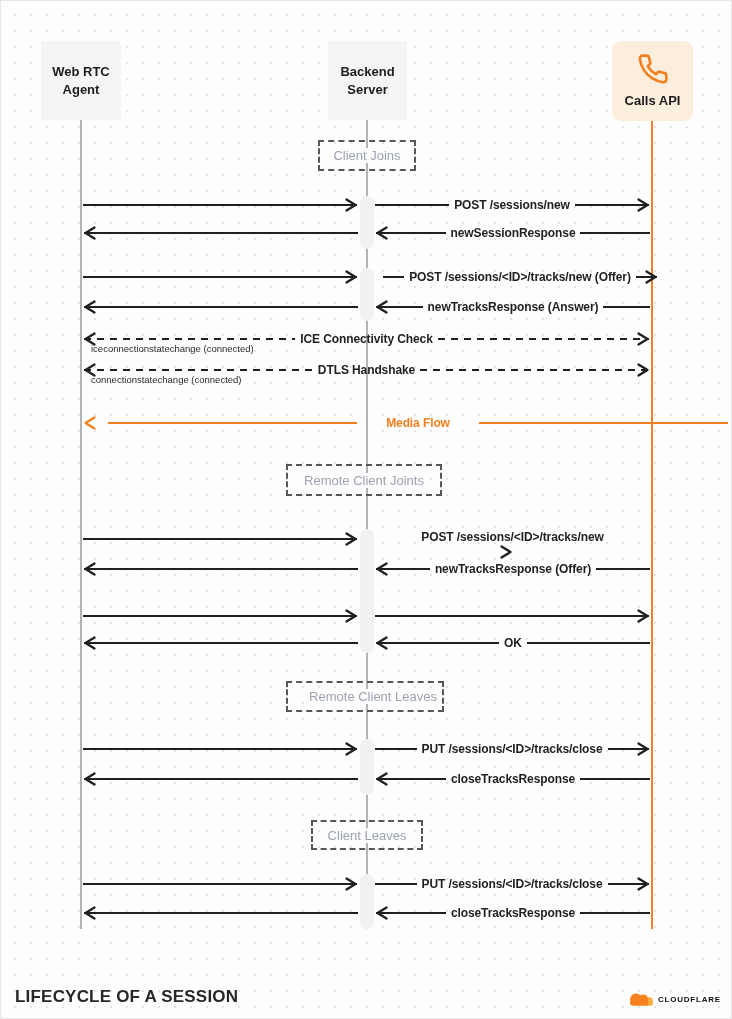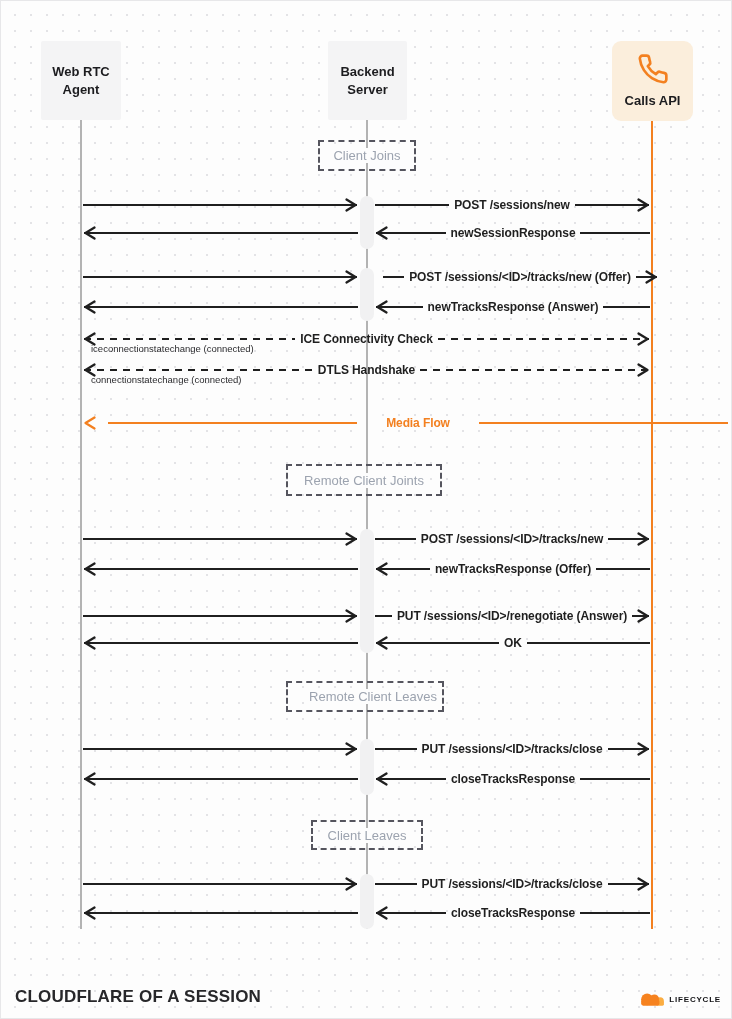--- a/index.html
+++ b/index.html
@@ -241,21 +241,21 @@
         <svg width="15" height="16" viewBox="0 0 15 16" class="chev right">
           <path d="M3.5 2.5 L12.5 8 L3.5 13.5" fill="none" stroke="currentColor" stroke-width="2.3" stroke-linecap="round" stroke-linejoin="round"></path>
         </svg>
       </div>
       <div class="msg" style="left: 82px; width: 275px; top: 529px; color: rgb(31, 31, 31);">
         <div class="line"></div>
         <svg width="15" height="16" viewBox="0 0 15 16" class="chev right">
           <path d="M3.5 2.5 L12.5 8 L3.5 13.5" fill="none" stroke="currentColor" stroke-width="2.3" stroke-linecap="round" stroke-linejoin="round"></path>
         </svg>
       </div>
-      <div class="msg" style="left: 374px; width: 275px; top: 529px; color: rgb(31, 31, 31);">
+      <div class="msg" style="left: 374px; width: 275px; top: 529px; color: rgb(31, 31, 31); flex-direction: column;">
         <div class="line"></div>
         <div class="msg-label">POST /sessions/&lt;ID&gt;/tracks/new</div>
         <div class="line"></div>
         <svg width="15" height="16" viewBox="0 0 15 16" class="chev right">
           <path d="M3.5 2.5 L12.5 8 L3.5 13.5" fill="none" stroke="currentColor" stroke-width="2.3" stroke-linecap="round" stroke-linejoin="round"></path>
         </svg>
       </div>
       <div class="msg" style="left: 374px; width: 275px; top: 559px; color: rgb(31, 31, 31); text-align: right;">
         <svg width="15" height="16" viewBox="0 0 15 16" class="chev left">
           <path d="M11.5 2.5 L2.5 8 L11.5 13.5" fill="none" stroke="currentColor" stroke-width="2.3" stroke-linecap="round" stroke-linejoin="round"></path>
@@ -271,21 +271,20 @@
         <div class="line"></div>
       </div>
       <div class="msg" style="left: 82px; width: 275px; top: 606px; color: rgb(31, 31, 31);">
         <div class="line"></div>
         <svg width="15" height="16" viewBox="0 0 15 16" class="chev right">
           <path d="M3.5 2.5 L12.5 8 L3.5 13.5" fill="none" stroke="currentColor" stroke-width="2.3" stroke-linecap="round" stroke-linejoin="round"></path>
         </svg>
       </div>
       <div class="msg" style="left: 374px; width: 275px; top: 606px; color: rgb(31, 31, 31);">
         <div class="line"></div>
-        <div class="msg-label">PUT /sessions/&lt;ID&gt;/renegotiate (Answer)</div>
         <div class="line"></div>
         <svg width="15" height="16" viewBox="0 0 15 16" class="chev right">
           <path d="M3.5 2.5 L12.5 8 L3.5 13.5" fill="none" stroke="currentColor" stroke-width="2.3" stroke-linecap="round" stroke-linejoin="round"></path>
         </svg>
       </div>
       <div class="msg" style="left: 374px; width: 275px; top: 633px; color: rgb(31, 31, 31);">
         <svg width="15" height="16" viewBox="0 0 15 16" class="chev left">
           <path d="M11.5 2.5 L2.5 8 L11.5 13.5" fill="none" stroke="currentColor" stroke-width="2.3" stroke-linecap="round" stroke-linejoin="round"></path>
         </svg>
         <div class="line"></div>
@@ -361,29 +360,29 @@
         <div>Backend<br>Server</div>
       </div>
       <div class="actor orange" style="left: 611px; top: 40px; width: 81px; height: 80px;">
         <div class="icon-wrap"><svg width="32" height="32" viewBox="0 0 24 24">
             <path d="M22 16.92v3a2 2 0 0 1-2.18 2 19.79 19.79 0 0 1-8.63-3.07 19.5 19.5 0 0 1-6-6 19.79 19.79 0 0 1-3.07-8.67A2 2 0 0 1 4.11 2h3a2 2 0 0 1 2 1.72 12.84 12.84 0 0 0 .7 2.81 2 2 0 0 1-.45 2.11L8.09 9.91a16 16 0 0 0 6 6l1.27-1.27a2 2 0 0 1 2.11-.45 12.84 12.84 0 0 0 2.81.7A2 2 0 0 1 22 16.92z" fill="none" stroke="#f38020" stroke-width="2" stroke-linecap="round" stroke-linejoin="round"></path>
           </svg></div>
         <div>Calls API</div>
       </div>
     </div>
 
-  <div class="footer-title">CLOUDFLARE OF A SESSION</div>
+  <div class="footer-title">LIFECYCLE OF A SESSION</div>
 
   <div class="brand">
     <span style="line-height:0;">
       <svg width="28" height="18" viewBox="0 0 40 25">
         <g>
           <circle cx="31.5" cy="15.5" r="5.5" fill="#fbad41"></circle>
           <rect x="26" y="15.5" width="11" height="6.5" rx="2" fill="#fbad41"></rect>
           <circle cx="13" cy="13" r="8.5" fill="#f6821f"></circle>
           <circle cx="23.5" cy="12.5" r="6.5" fill="#f6821f"></circle>
           <rect x="4.5" y="13" width="26" height="9" rx="3" fill="#f6821f"></rect>
         </g>
       </svg>
     </span>
-    <span class="brand-text">LIFECYCLE</span>
+    <span class="brand-text">CLOUDFLARE</span>
   </div>
 </div>
 
 </body></html>

